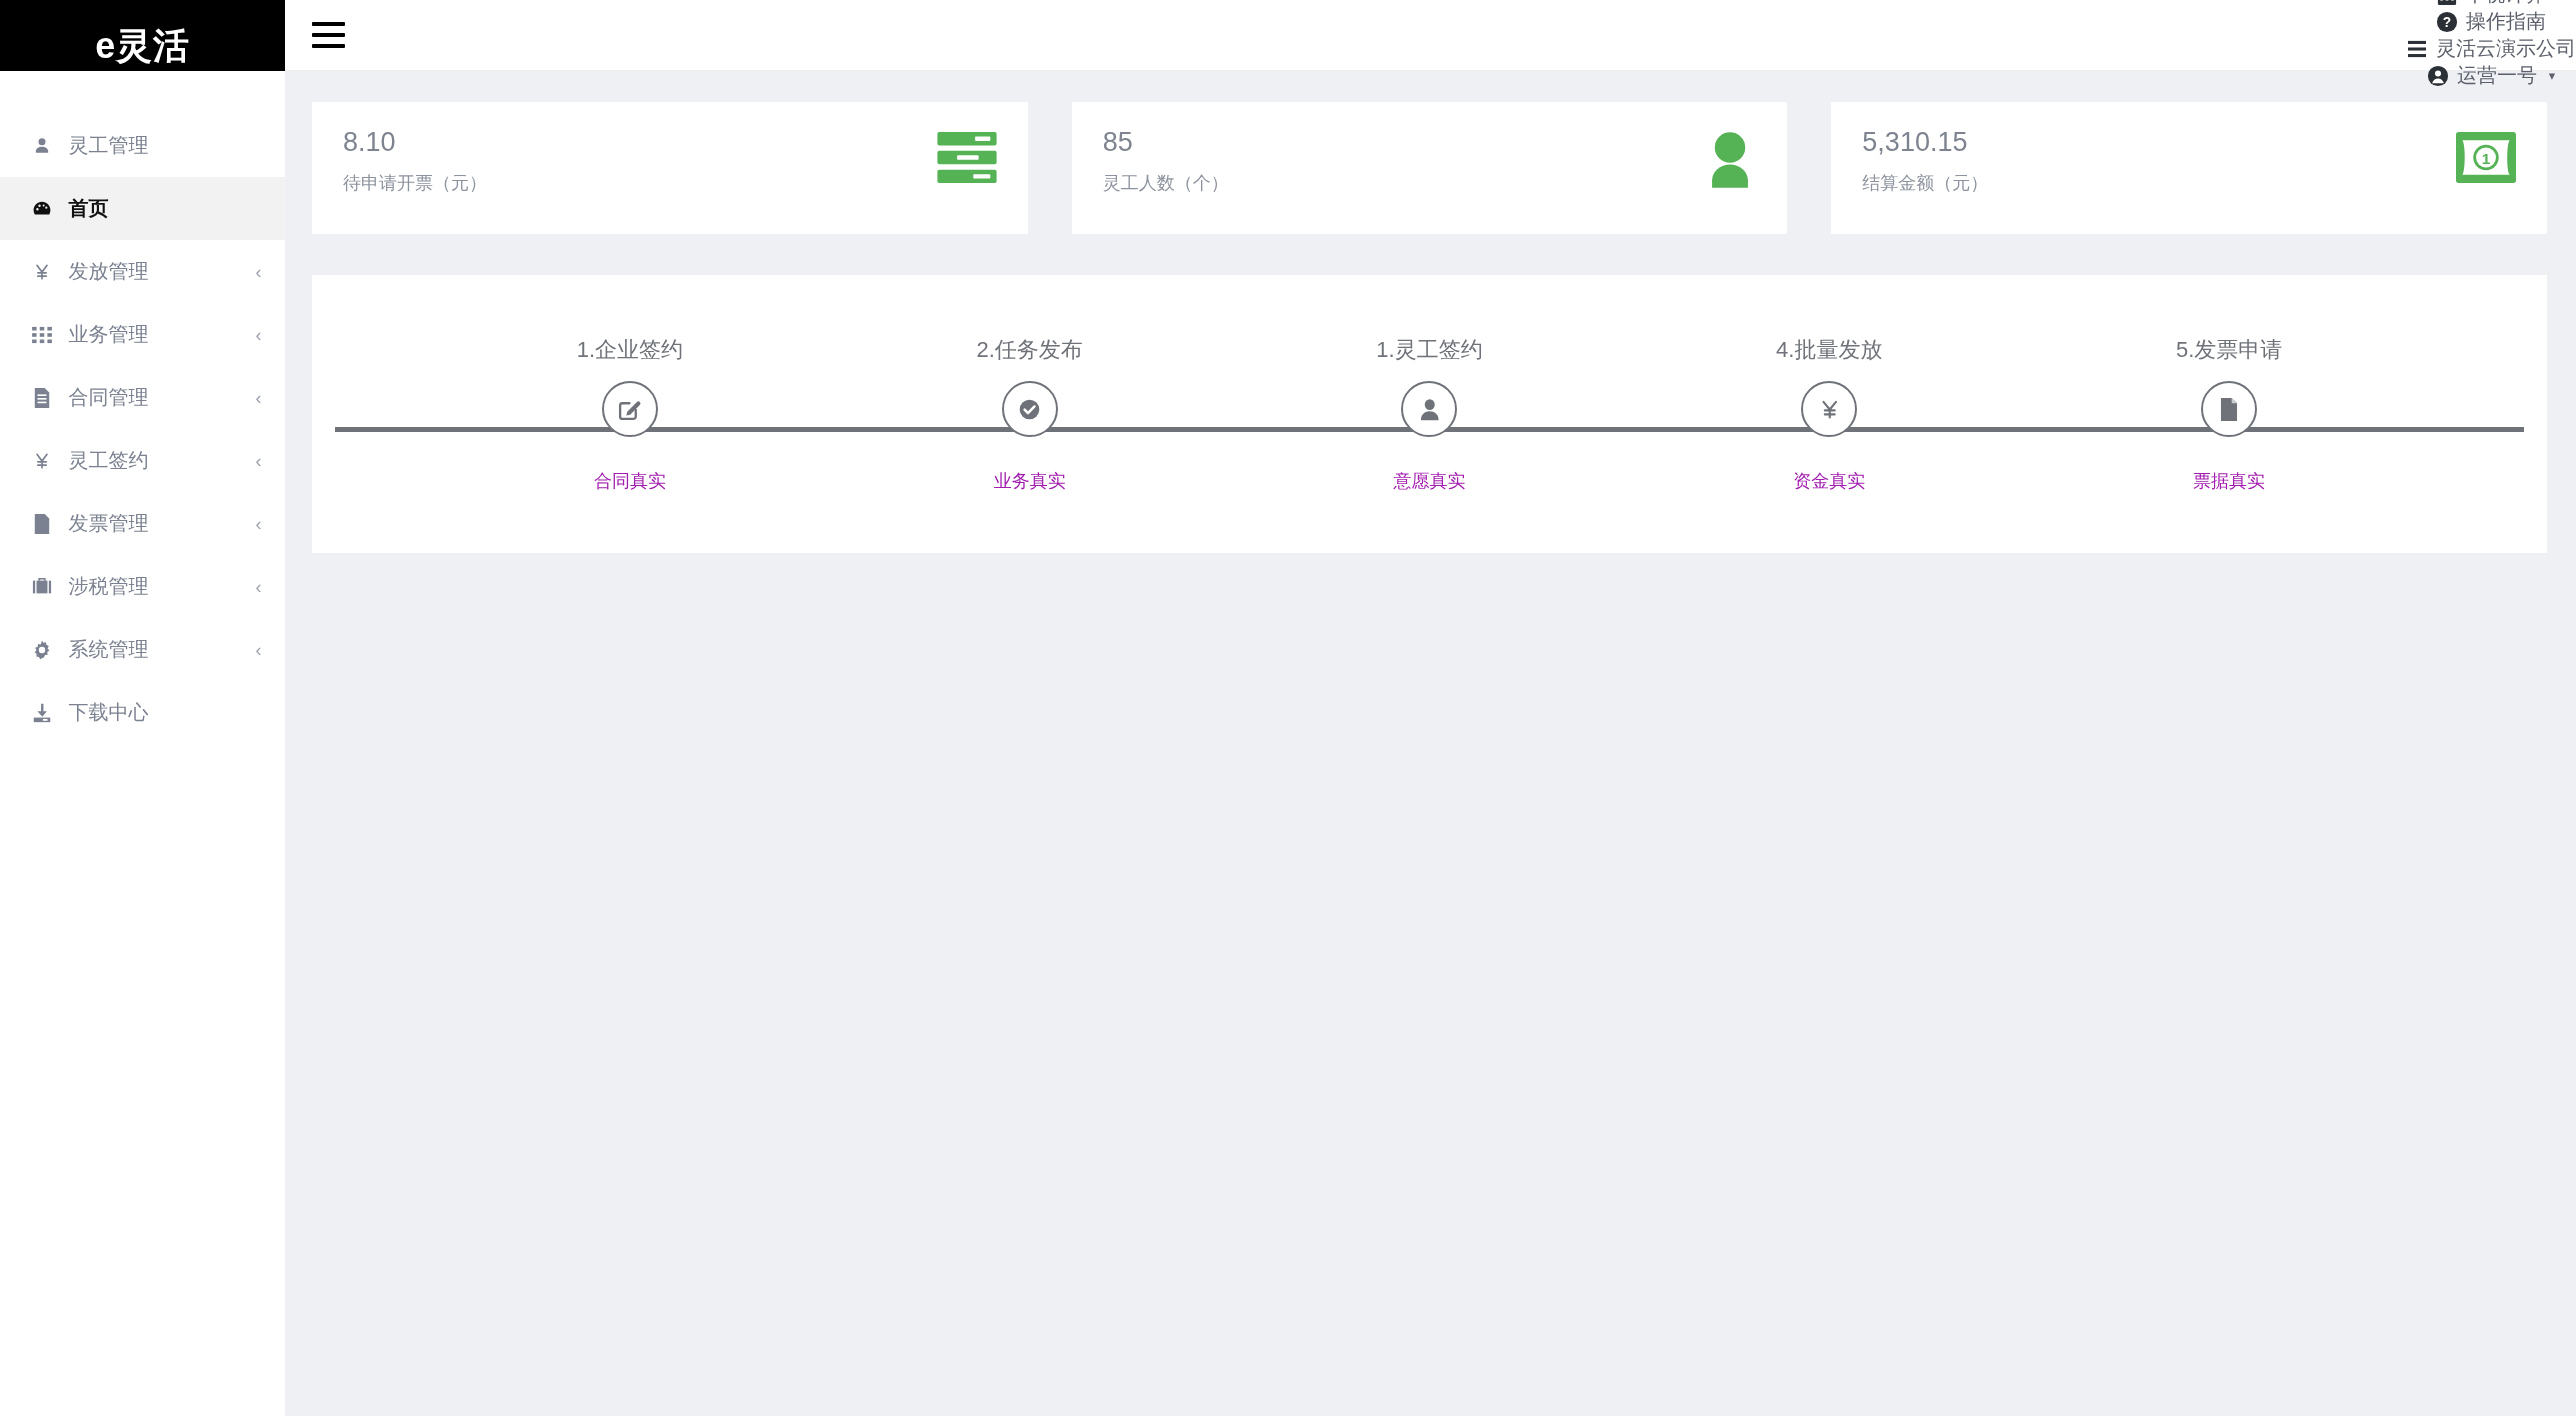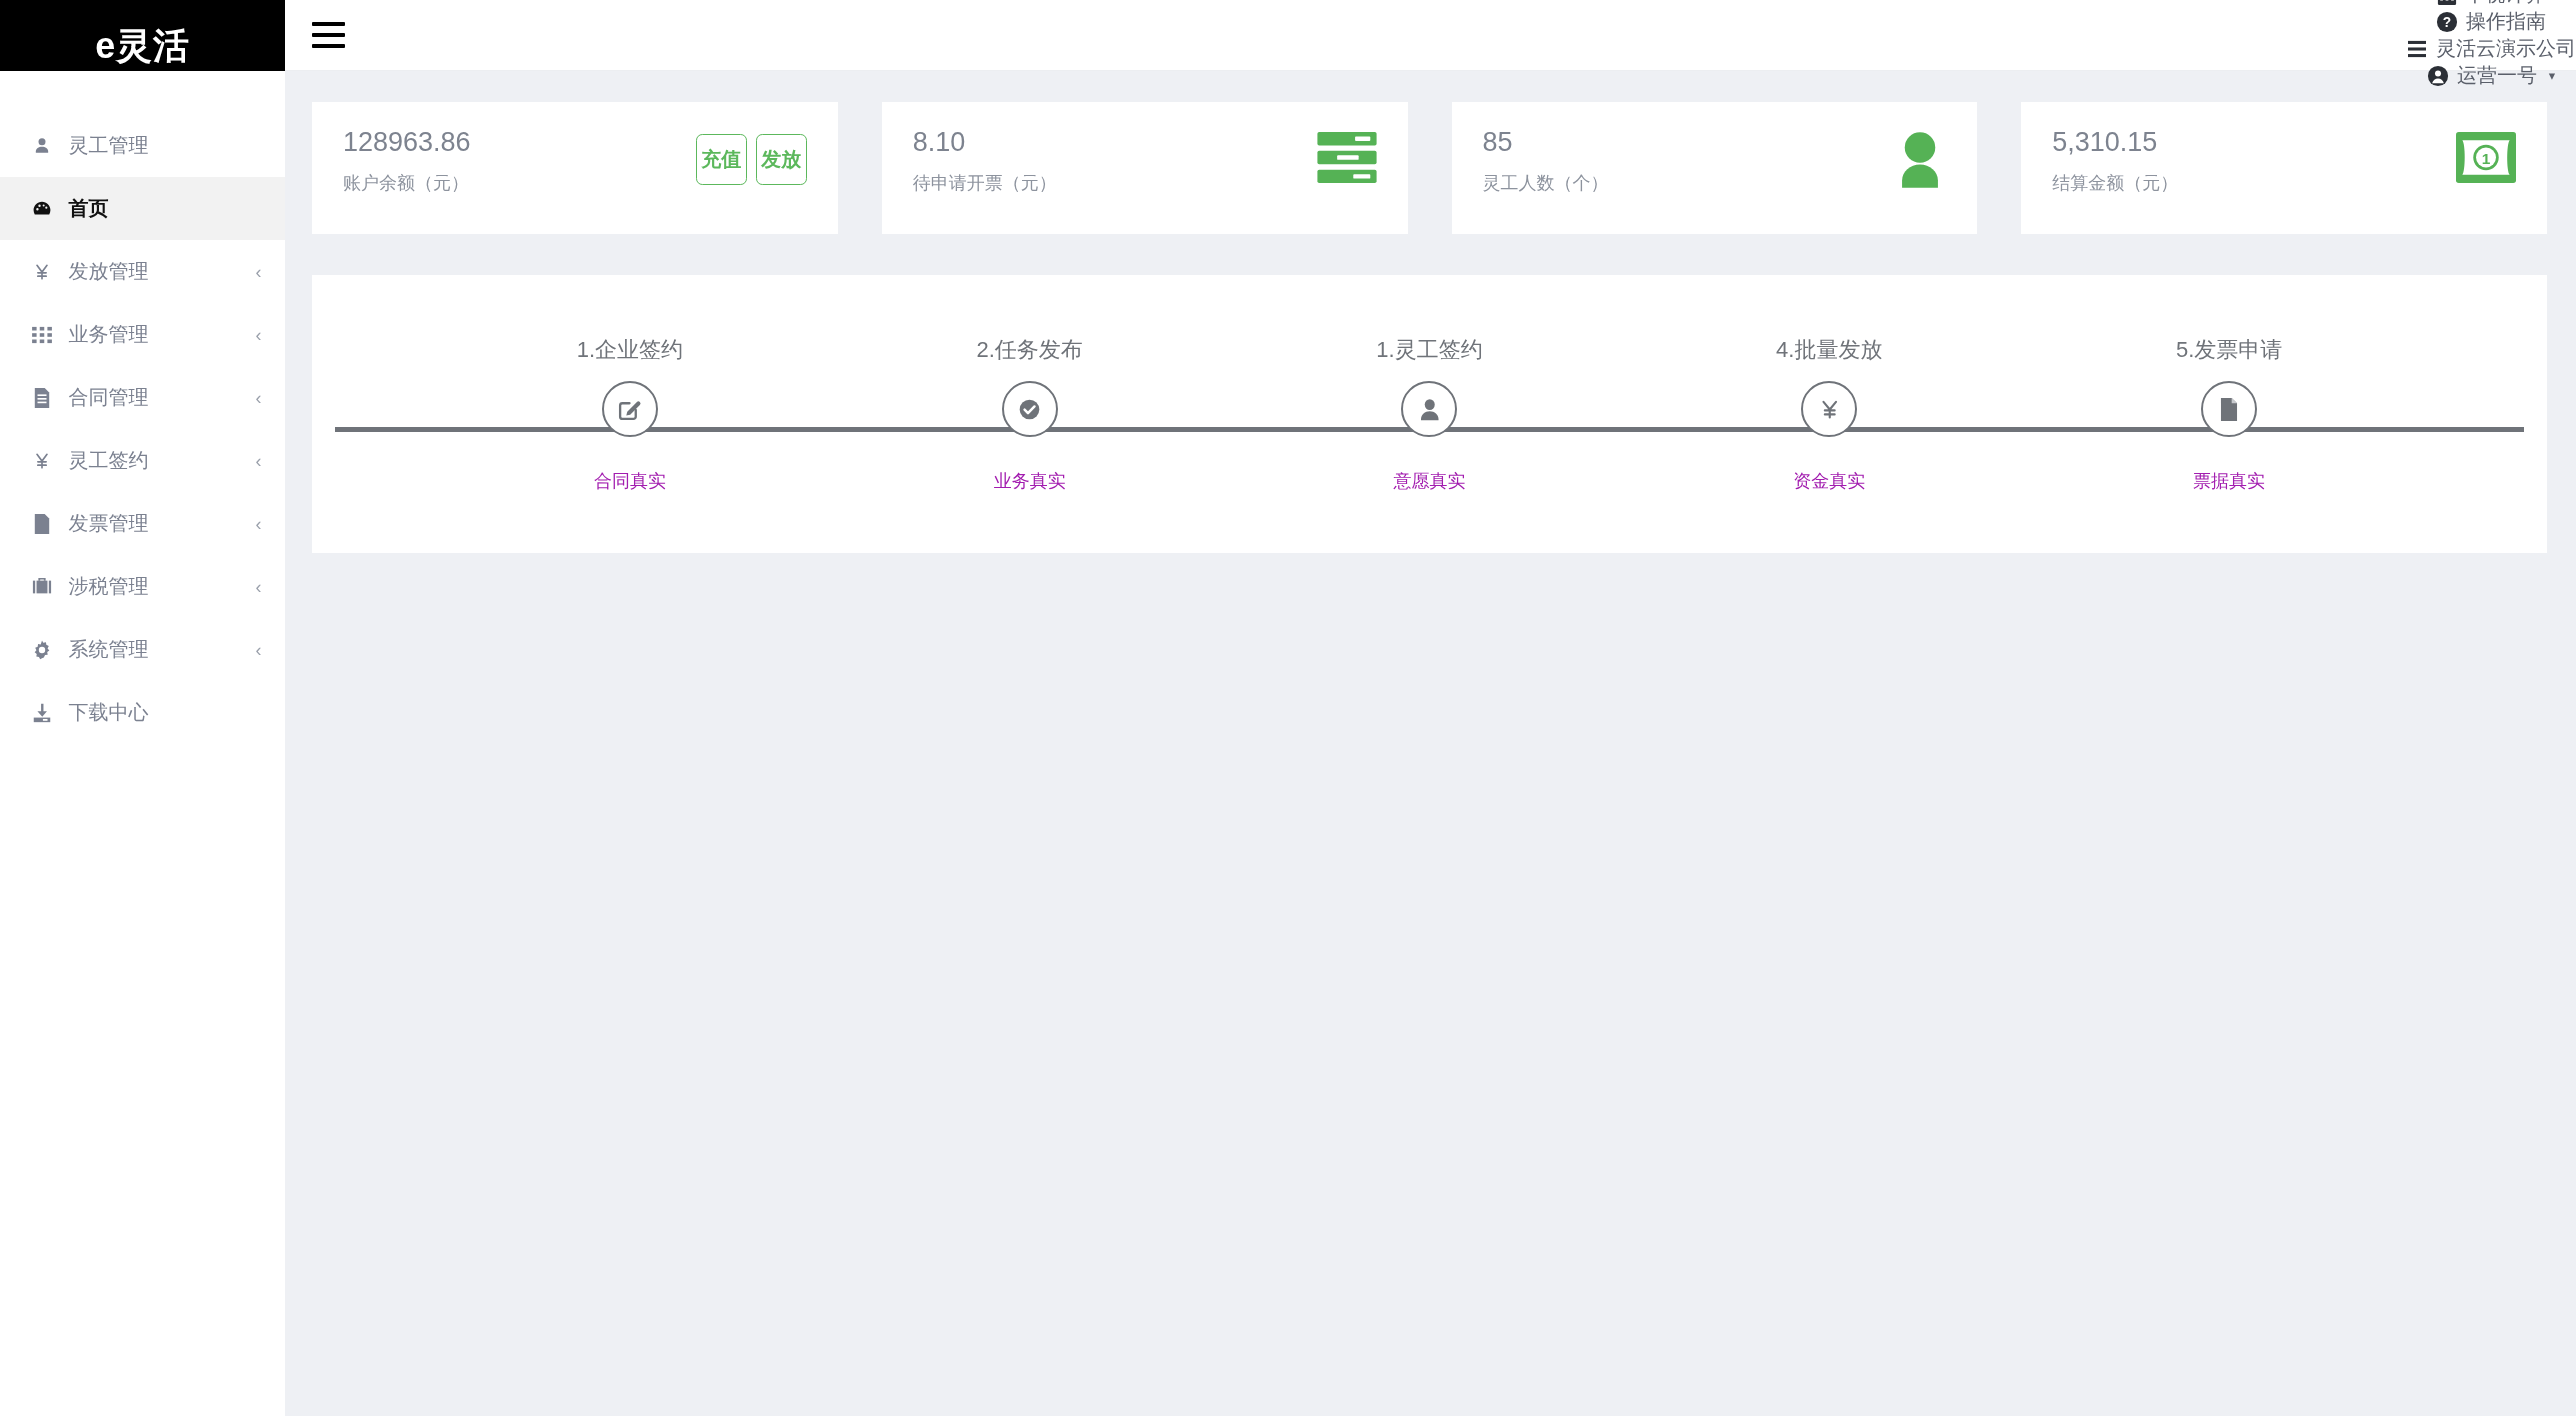--- a/index.html
+++ b/index.html
@@ -327,30 +327,20 @@
         <span class="tb-caret">▾</span>
       </div>
 
     </div>
   </header>
 
   <main id="content">
 
     <section id="cards">
 
-      <div class="card">
-        <div class="card-left">
-          <div class="card-value">128963.86</div>
-          <div class="card-label">账户余额（元）</div>
-        </div>
-        <div class="card-right">
-          <button class="mini-btn">充值</button>
-          <button class="mini-btn">发放</button>
-        </div>
-      </div>
 
       <div class="card">
         <div class="card-left">
           <div class="card-value">8.10</div>
           <div class="card-label">待申请开票（元）</div>
         </div>
         <div class="card-right card-icon">
           <svg width="60" height="52" viewBox="0 0 66 58">
             <rect x="0" y="0" width="66" height="15" rx="2" fill="#55b255"></rect>
             <rect x="42" y="5" width="17" height="5" rx="1" fill="#ffffff"></rect>

